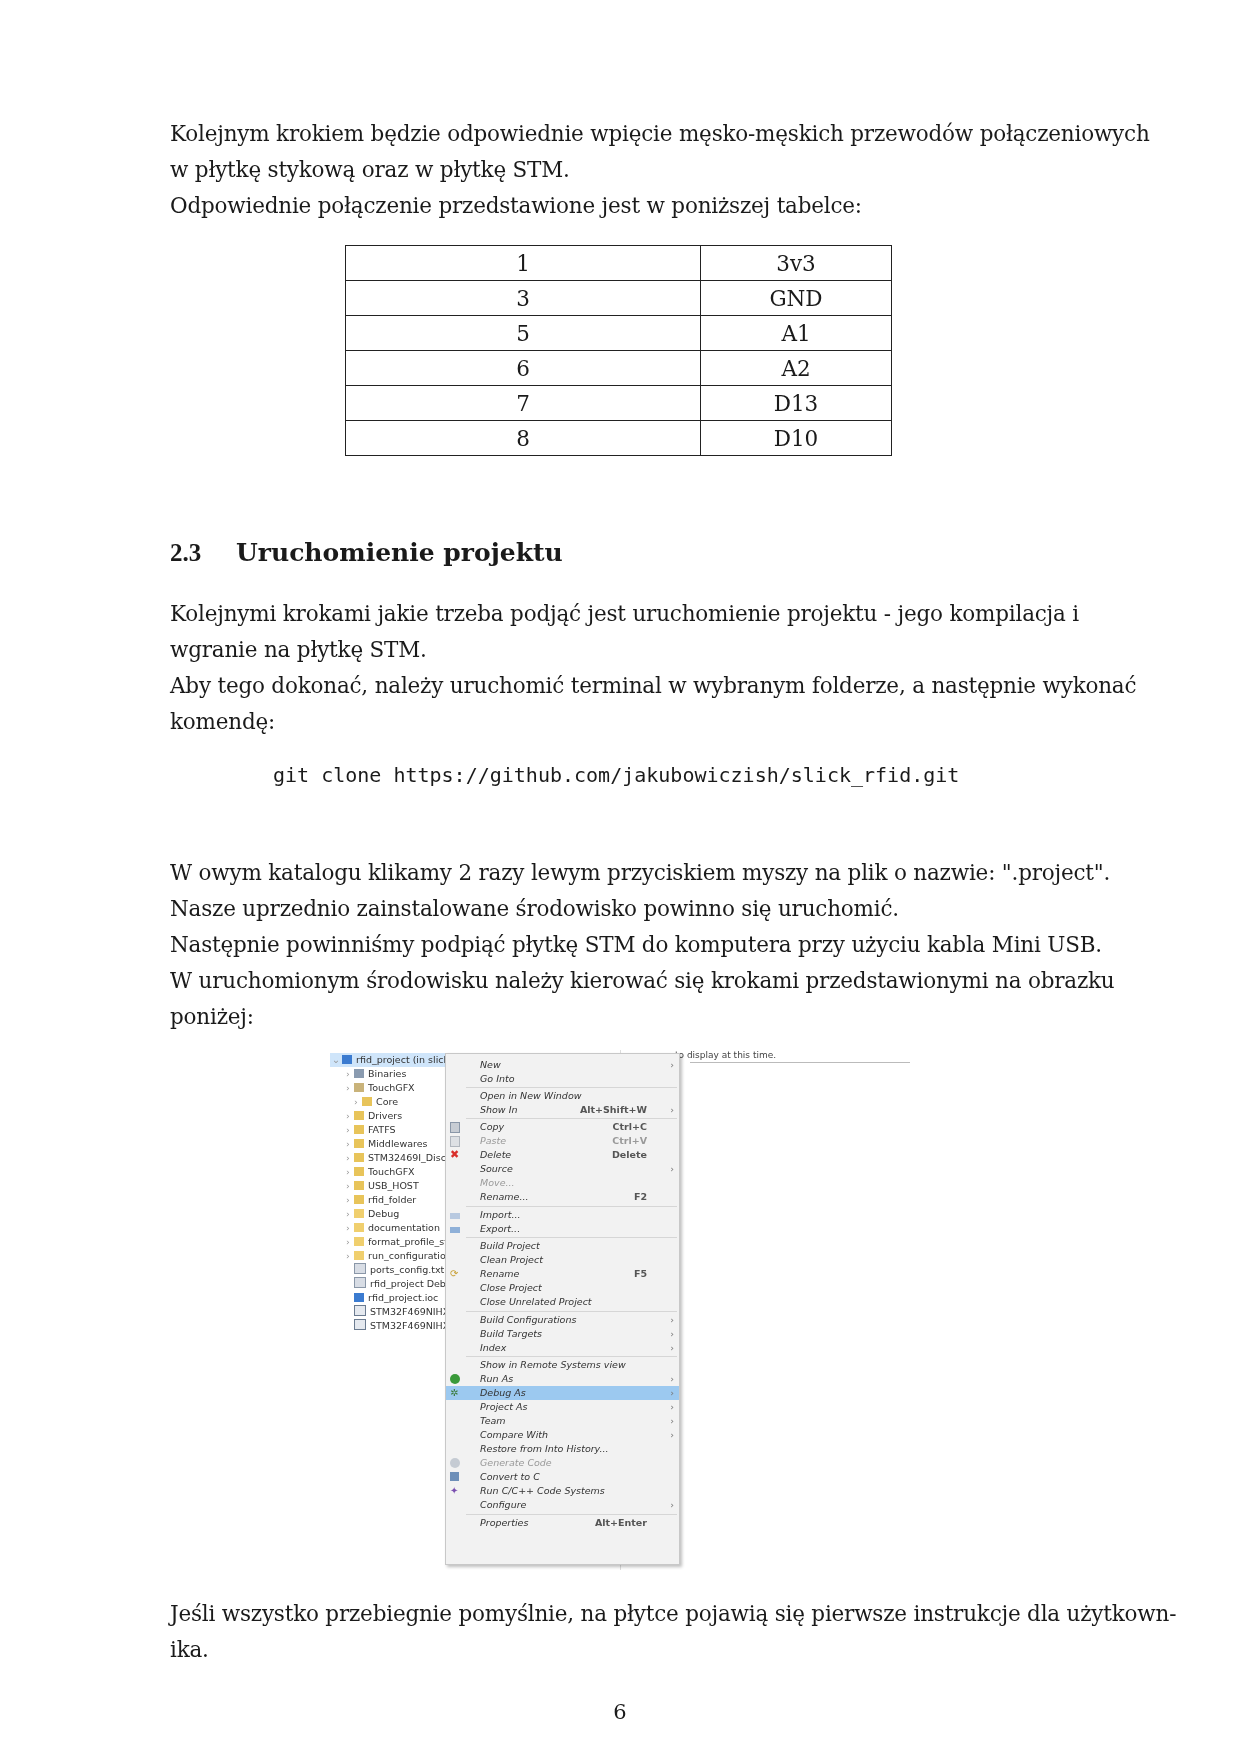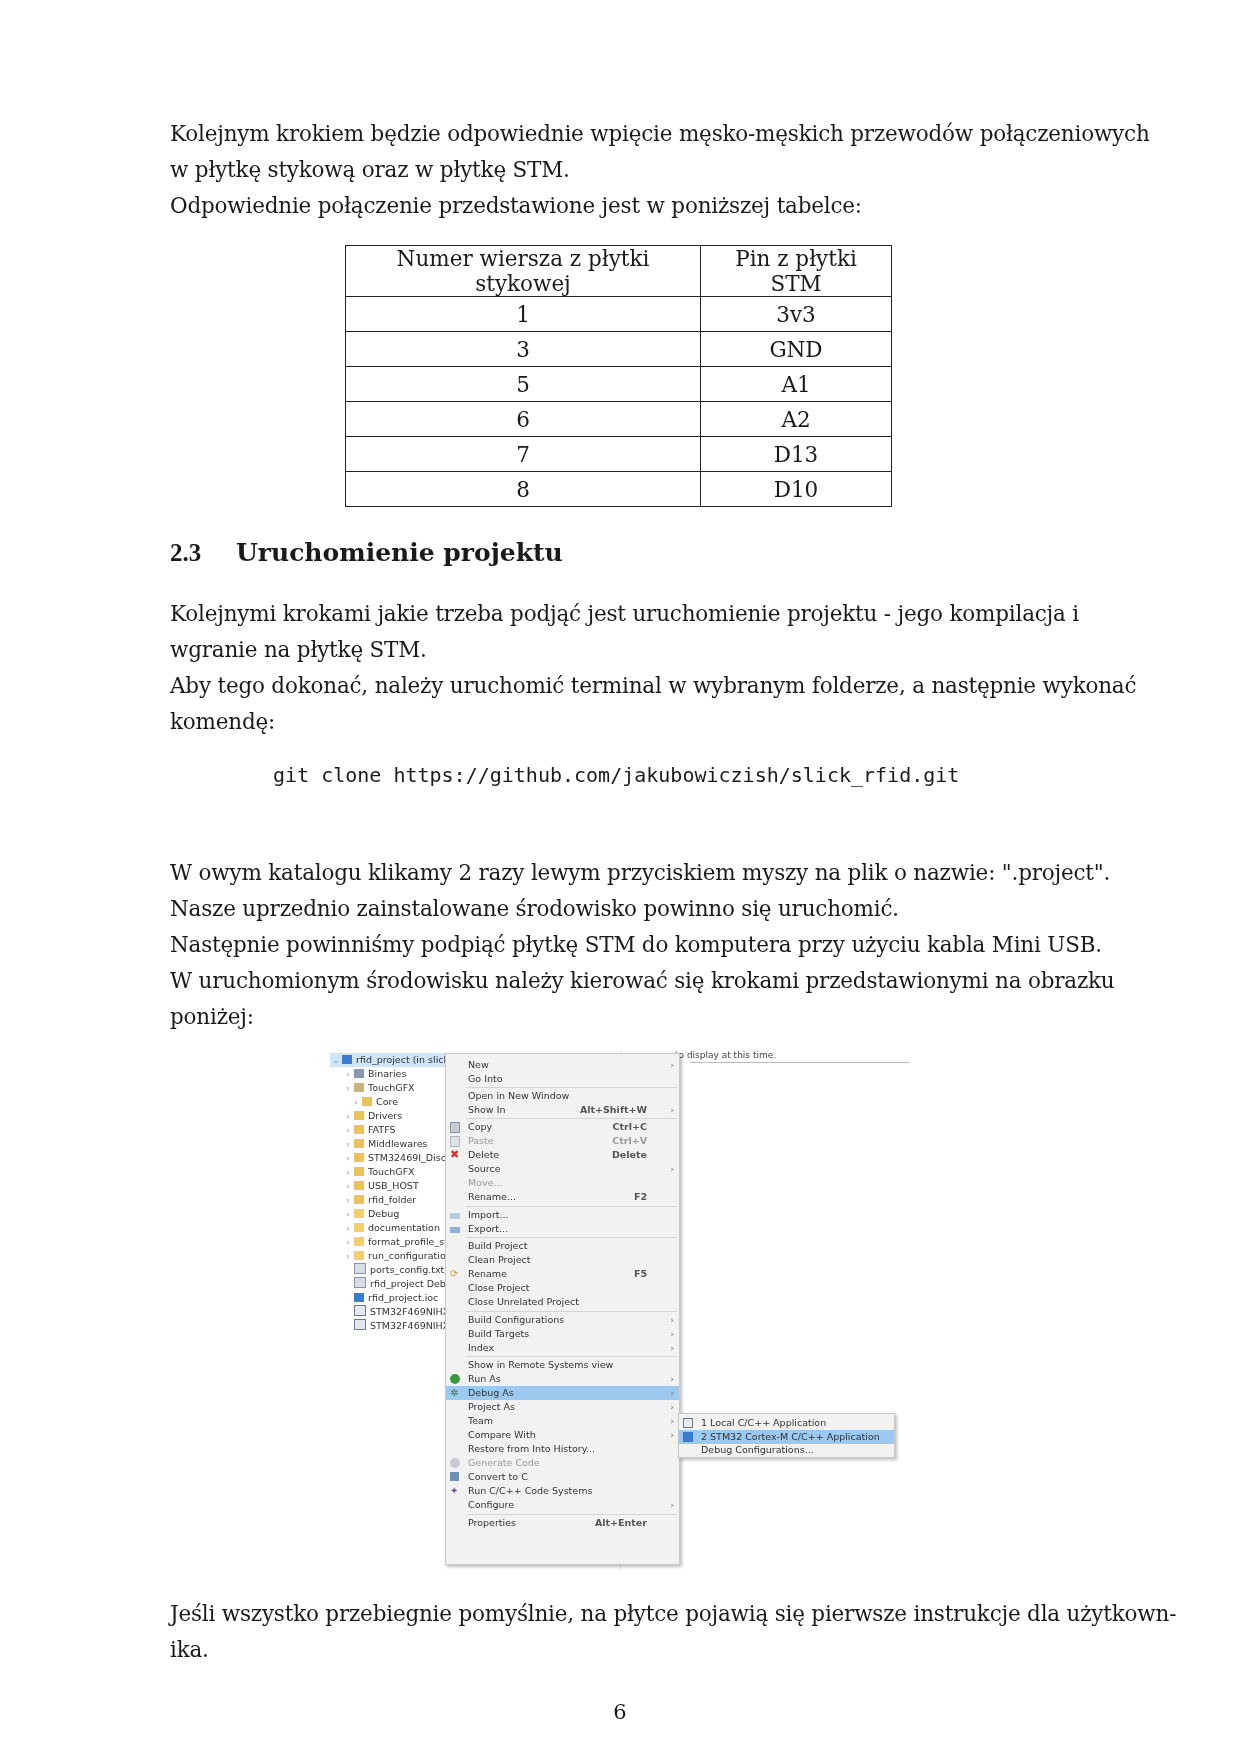--- a/index.html
+++ b/index.html
@@ -20,43 +20,39 @@
   .tree { position:absolute; left:0; top:0; width:120px; }
   .tree .row { position:absolute; left:0; height:14px; line-height:14px; white-space:nowrap; overflow:hidden; width:117px; }
   .tree .chev { display:inline-block; width:12px; color:#999; text-align:center; }
   .tree .ico { display:inline-block; width:10px; height:9px; margin-right:4px; vertical-align:-1px; }
   .tree .sel { background:#cfe5fa; }
   .topline { position:absolute; left:360px; top:12px; width:220px; border-bottom:1px solid #bbb; }
   .nomsg { position:absolute; left:345px; top:0; font-size:9px; color:#444; }
   .vline { position:absolute; left:290px; top:0; width:1px; height:520px; background:#ddd; }
   .menu { position:absolute; left:115px; top:3px; width:233px; height:510px; background:#f2f2f2; border:1px solid #c8c8c8; box-shadow:2px 2px 3px rgba(0,0,0,0.25); }
   .mi { position:absolute; left:0; width:233px; height:14px; line-height:14px; }
-  .mi .lbl { position:absolute; left:22px; }
+  .mi .lbl { position:absolute; left:34px;font-style:italic; }
   .mi .sc { position:absolute; right:32px; color:#555;font-weight:bold; }
   .mi .arr { position:absolute; right:5px; color:#777; }
   .mi .mico { position:absolute; left:4px; top:2px; width:10px; height:10px; }
   .mi.dis { color:#999; }
   .mi.hl { background:#9cc9f0; }
   .sep { position:absolute; left:20px; width:211px; height:1px; background:#d6d6d6; }
   .sub { position:absolute; left:348px; top:363px; width:215px; height:43px; background:#f2f2f2; border:1px solid #c8c8c8; box-shadow:2px 2px 3px rgba(0,0,0,0.25); }
   .sub .mi { width:215px; }
 </style>
 </head>
 <body>
 
 <div class="p" style="top:116px">Kolejnym krokiem będzie odpowiednie wpięcie męsko-męskich przewodów połączeniowych</div>
 <div class="p" style="top:152px">w płytkę stykową oraz w płytkę STM.</div>
 <div class="p" style="top:188px">Odpowiednie połączenie przedstawione jest w poniższej tabelce:</div>
 
 <table class="conn">
   <tbody>
-      <tr>
-    <td class="c1">Numer wiersza z płytki stykowej</td>
-    <td class="c2">Pin z płytki STM</td>
-  </tr>
   <tr>
     <td class="c1">1</td>
     <td class="c2">3v3</td>
   </tr>
   <tr>
     <td class="c1">3</td>
     <td class="c2">GND</td>
   </tr>
   <tr>
     <td class="c1">5</td>
@@ -251,31 +247,18 @@
         <span class="lbl">Configure</span>
         <span class="arr">›</span>
       </div>
     <div class="sep" style="top:460px"></div>
     <div class="mi" style="top:462px">
         <span class="lbl">Properties</span>
         <span class="sc">Alt+Enter</span>
       </div>
   </div>
 
-  <div class="sub">
-    <div class="mi" style="top:2px">
-        <span class="mico" style="border:1px solid #6b7b90;background:#e8ecf1;width:8px;height:8px"></span>
-        <span class="lbl">1 Local C/C++ Application</span>
-      </div>
-    <div class="mi hl" style="top:16px">
-        <span class="mico" style="background:#3b7bd0"></span>
-        <span class="lbl">2 STM32 Cortex-M C/C++ Application</span>
-      </div>
-    <div class="mi" style="top:29px">
-        <span class="lbl">Debug Configurations...</span>
-      </div>
-  </div>
 </div>
 
 <div class="p" style="top:1596px">Jeśli wszystko przebiegnie pomyślnie, na płytce pojawią się pierwsze instrukcje dla użytkown-</div>
 <div class="p" style="top:1632px">ika.</div>
 
 <div class="pagenum">6</div>
 
 </body></html>

